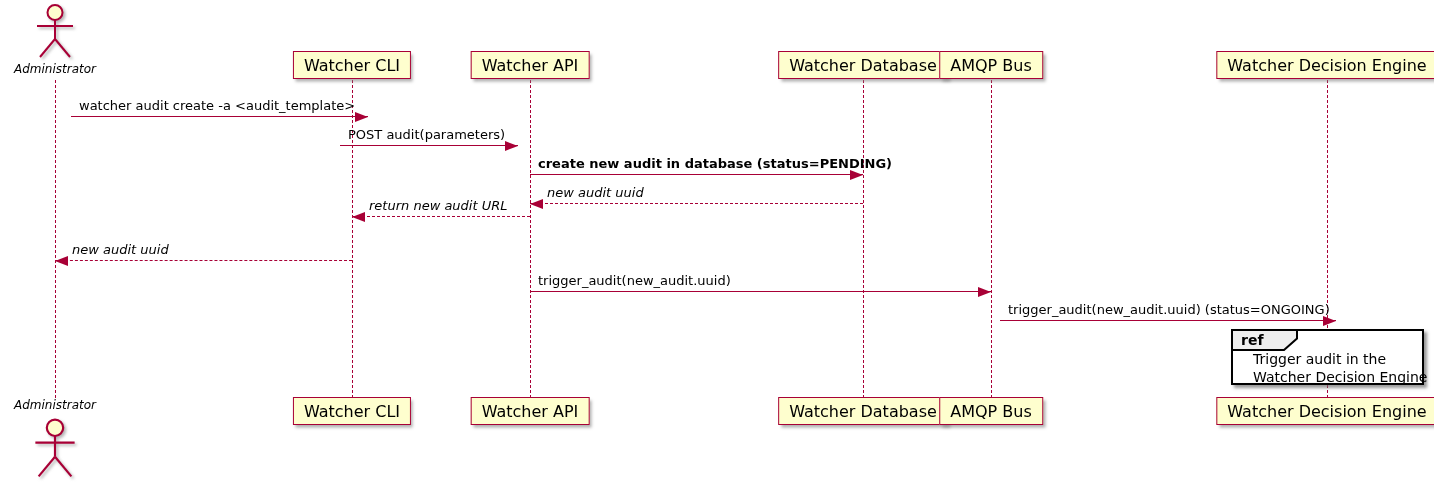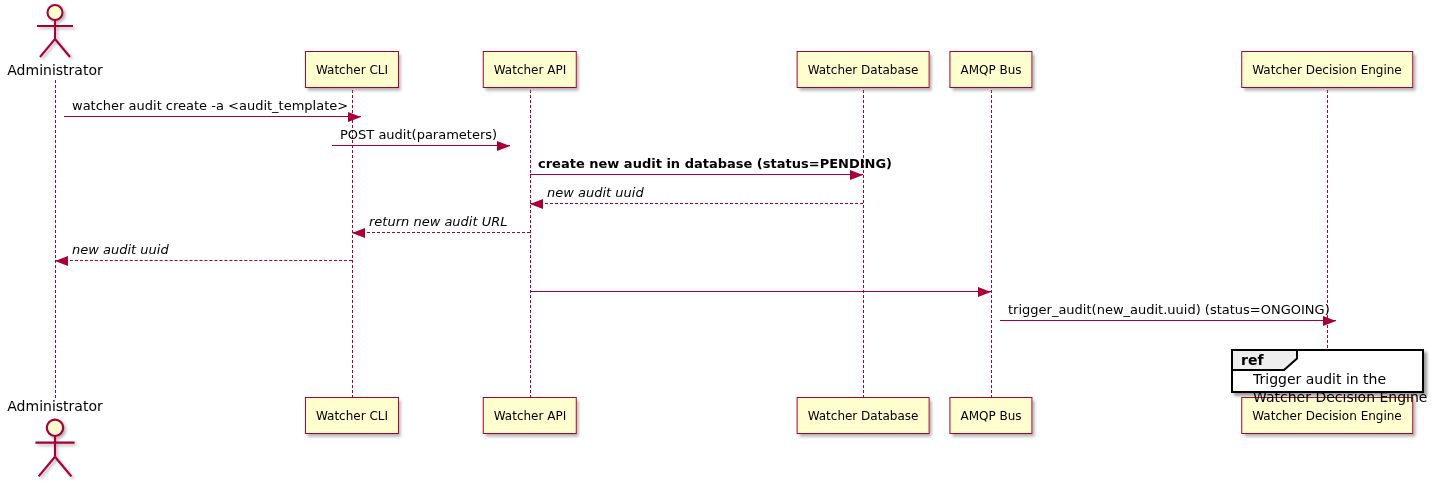--- a/index.html
+++ b/index.html
@@ -28,38 +28,39 @@
     z-index: 1;
   }
 
   
   .pbox {
     position: absolute;
     transform: translateX(-50%);
     background: var(--c-fill);
     border: 1.5px solid var(--c-line);
     box-shadow: 2.5px 2.5px 3px rgba(130,130,130,0.65);
-    height: 37px;
+    height: 28px;
     display: flex;
     align-items: center;
     padding: 0 10px;
-    font-size: 12px;
+    font-size: 16px;
     white-space: nowrap;
     z-index: 5;
     box-sizing: border-box;
   }
 
   
   .actor-label {
     position: absolute;
     transform: translateX(-50%);
-    font-size: 14px;
+    font-size: 12px;
     white-space: nowrap;
     z-index: 5;
     background: transparent;
+    font-style: italic;
   }
   .actor-figure { position: absolute; z-index: 5; filter: drop-shadow(2px 2px 1.5px rgba(130,130,130,0.6)); }
 
   
   .msg { position: absolute; height: 21px; z-index: 3; }
   .msg .msg-label {
     position: absolute;
     left: 0;
     bottom: 4px;
     padding-left: 8px;
@@ -81,27 +82,26 @@
     border-top: 5px solid transparent;
     border-bottom: 5px solid transparent;
   }
   .arrowhead.right { right: 0; border-left: 13px solid var(--c-line); }
   .arrowhead.left  { left: 0;  border-right: 13px solid var(--c-line); }
 
   
   .ref {
     position: absolute;
     left: 1231px; top: 329px;
-    width: 193px; height: 44px;
+    width: 193px; height: 56px;
     background: #ffffff;
     border: 2px solid var(--c-ref-border);
     box-shadow: 3px 3px 3px rgba(110,110,110,0.7);
     z-index: 6;
     box-sizing: border-box;
-    margin-top: 20px;
   }
   .ref-tag-svg { position: absolute; left: -2px; top: -2px; }
   .ref-tag-text { font-size: 14px; font-weight: bold; font-family: "DejaVu Sans", sans-serif; }
   .ref-body {
     position: absolute;
     left: 20px; top: 19px;
     font-size: 14px;
     line-height: 18px;
     white-space: nowrap;
   }
@@ -126,57 +126,58 @@
     <line x1="22" y1="36" x2="37" y2="54" stroke="var(--c-line)" stroke-width="2"></line>
   </svg>
   <div class="actor-label" style="left:55px; top:62px;">Administrator</div>
 
   <div class="pbox" style="left:352px;  top:51px;">Watcher CLI</div>
   <div class="pbox" style="left:530px;  top:51px;">Watcher API</div>
   <div class="pbox" style="left:863px;  top:51px;">Watcher Database</div>
   <div class="pbox" style="left:991px;  top:51px;">AMQP Bus</div>
   <div class="pbox" style="left:1327px; top:51px;">Watcher Decision Engine</div>
 
-  <div class="msg" style="left:64px; top:96px; width:297px;text-align:right;">
+  <div class="msg" style="left:71px; top:96px; width:297px;text-align:right;">
     <div class="msg-label">watcher audit create -a &lt;audit_template&gt;</div>
     <div class="msg-line"></div>
     <div class="arrowhead right"></div>
   </div>
 
-  <div class="msg" style="left:332px; top:125px; width:178px;">
+  <div class="msg" style="left:340px; top:125px; width:178px;">
     <div class="msg-label">POST audit(parameters)</div>
     <div class="msg-line"></div>
     <div class="arrowhead right"></div>
   </div>
 
   <div class="msg" style="left:530px; top:154px; width:333px;font-weight:bold;">
     <div class="msg-label">create new audit in database (status=PENDING)</div>
     <div class="msg-line"></div>
     <div class="arrowhead right"></div>
   </div>
 
   <div class="msg dotted to-left" style="left:530px; top:183px; width:333px;">
     <div class="msg-label">new audit uuid</div>
     <div class="msg-line"></div>
     <div class="arrowhead left"></div>
   </div>
 
-  <div class="msg dotted to-left" style="left:352px; top:212px; width:178px;">
+  <div class="msg dotted to-left" style="left:352px; top:196px; width:178px;">
     <div class="msg-label">return new audit URL</div>
     <div class="msg-line"></div>
     <div class="arrowhead left"></div>
   </div>
 
   <div class="msg dotted to-left" style="left:55px; top:240px; width:297px;">
     <div class="msg-label">new audit uuid</div>
     <div class="msg-line"></div>
     <div class="arrowhead left"></div>
   </div>
 
   <div class="msg" style="left:530px; top:271px; width:461px;">
+    <div class="msg-label">trigger_audit(new_audit.uuid)</div>
     <div class="msg-line"></div>
     <div class="arrowhead right"></div>
   </div>
 
   <div class="msg" style="left:991px; top:300px; width:336px;margin-left:9px;">
     <div class="msg-label">trigger_audit(new_audit.uuid) (status=ONGOING)</div>
     <div class="msg-line"></div>
     <div class="arrowhead right"></div>
   </div>
 

